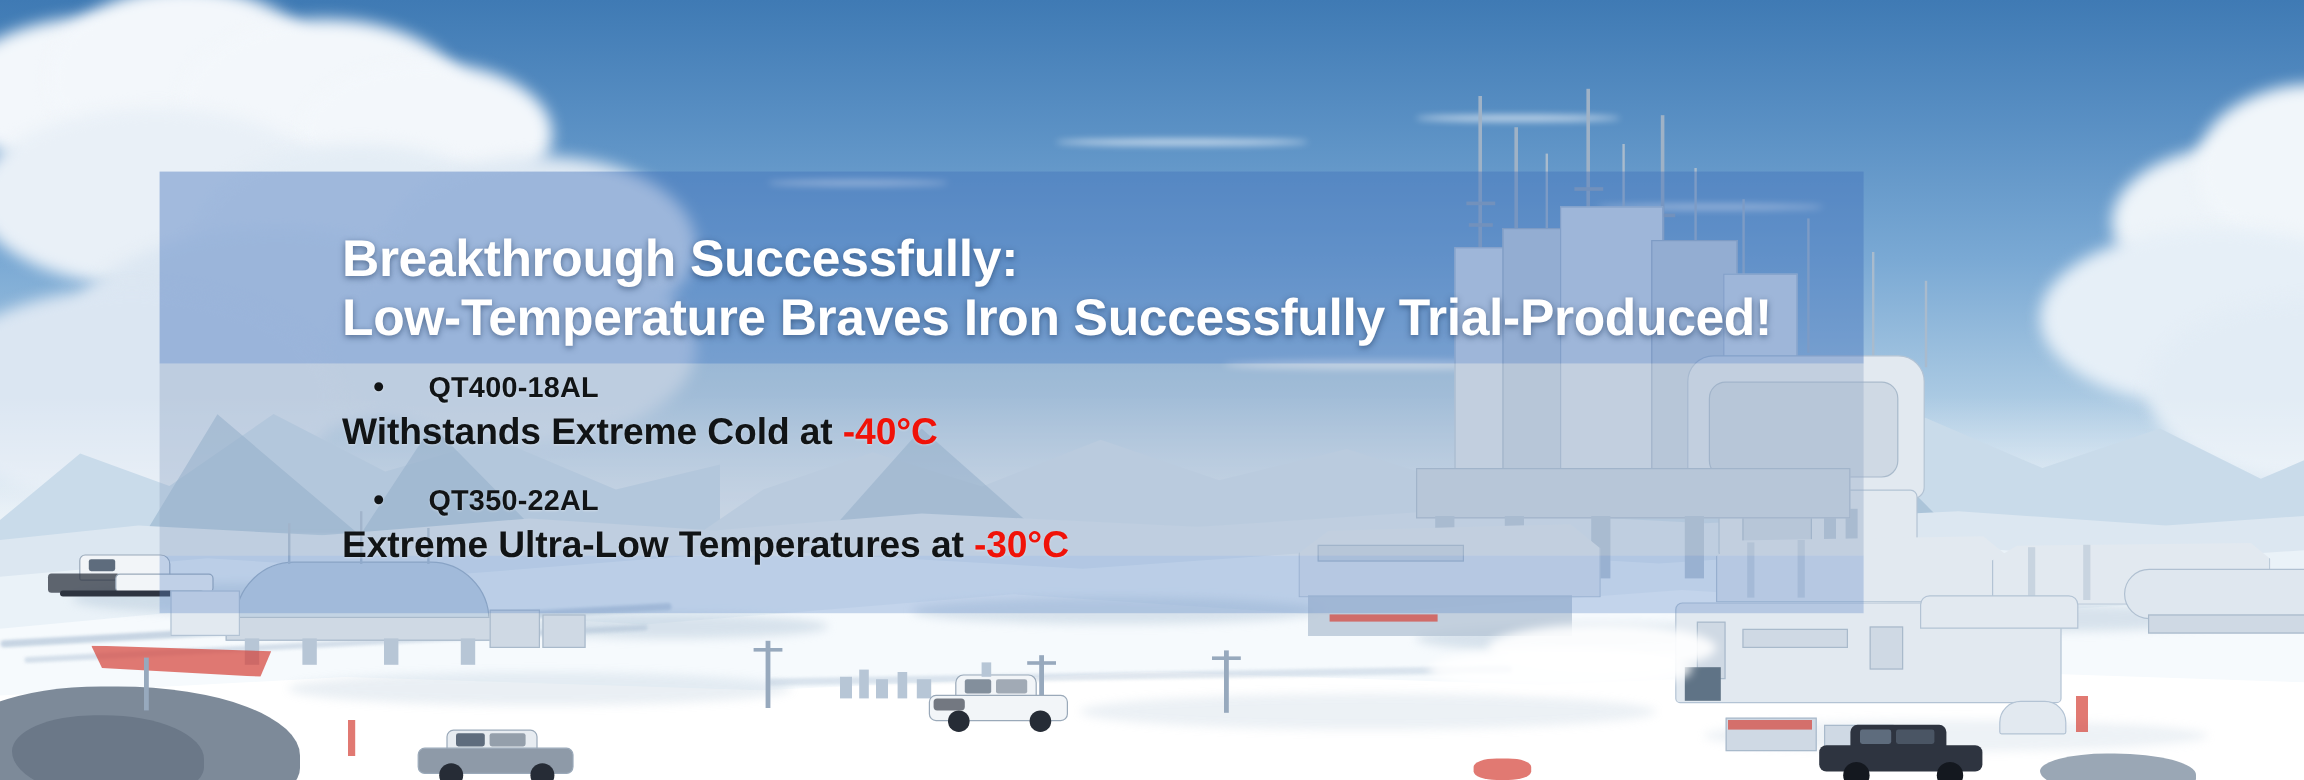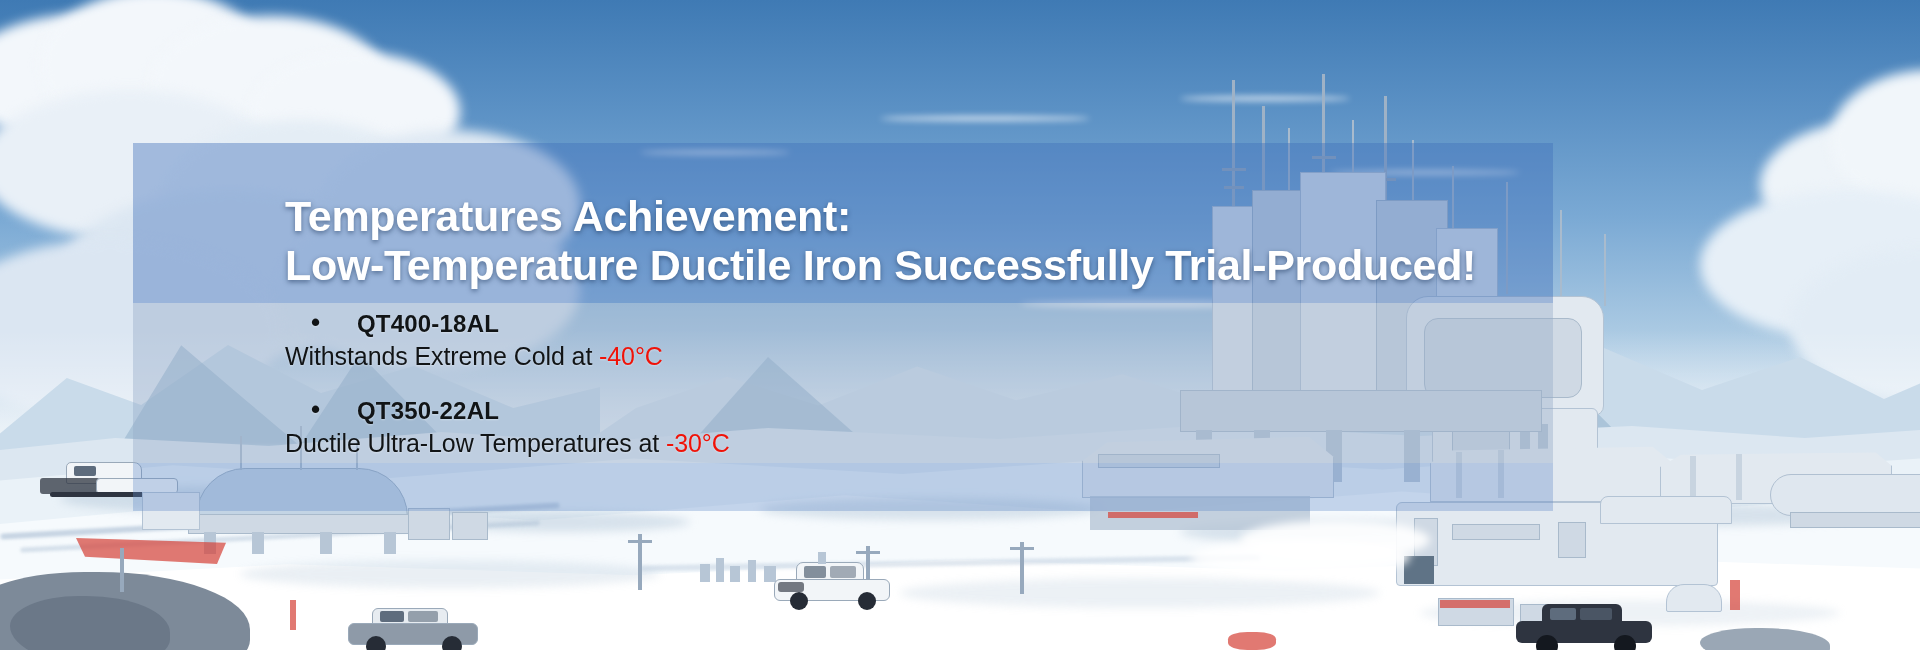--- a/index.html
+++ b/index.html
@@ -63,21 +63,21 @@
   .headline{position:absolute;left:285px;top:192px;width:1250px;
     font-size:43px;font-weight:bold;color:#ffffff;line-height:1.14;letter-spacing:-.3px;
     text-shadow:0 2px 5px rgba(22,48,84,.55);}
   .headline .l2{white-space:nowrap;}
 
   .bullets{position:absolute;left:285px;top:310px;width:1100px;color:#111416;}
   .bl-group{margin-bottom:26px;}
   .bl-code{font-size:24px;font-weight:bold;letter-spacing:.2px;padding-left:72px;
     text-shadow:0 1px 2px rgba(255,255,255,.35);position:relative;}
   .bl-code .dot{position:absolute;left:26px;top:-1px;font-size:26px;line-height:1;}
-  .bl-desc{font-size:25px;font-weight:normal;margin-top:4px;letter-spacing:-.1px;
+  .bl-desc{font-size:31px;font-weight:bold;margin-top:4px;letter-spacing:-.1px;
     text-shadow:0 1px 2px rgba(255,255,255,.35);}
   .temp{color:#f01208;}
 </style>
 </head>
 <body>
 
 <div id="stage">
 
   <div class="sky"></div>
 
@@ -297,41 +297,41 @@
   </div>
 
   <div class="rock" style="left:1700px;top:628px;width:130px;height:34px;background:#9aa7b5;"></div>
   <div class="redmark" style="left:1228px;top:632px;width:48px;height:18px;border-radius:40%;"></div>
 
   <div class="panel panel-top"></div>
   <div class="panel panel-mid"></div>
   <div class="panel panel-bot"></div>
 
   <div class="headline">
-    <div class="l1">Temperatures Achievement:</div>
-    <div class="l2">Low-Temperature Ductile Iron Successfully Trial-Produced!</div>
+    <div class="l1">Breakthrough Successfully:</div>
+    <div class="l2">Low-Temperature Braves Iron Successfully Trial-Produced!</div>
   </div>
 
   <div class="bullets">
 
     <div class="bl-group">
       <div class="bl-code">
         <span class="dot">•</span>
         <span>QT400-18AL</span>
       </div>
       <div class="bl-desc">
         <span>Withstands Extreme Cold at </span><span class="temp">-40°C</span>
       </div>
     </div>
 
     <div class="bl-group">
       <div class="bl-code">
         <span class="dot">•</span>
         <span>QT350-22AL</span>
       </div>
       <div class="bl-desc">
-        <span>Ductile Ultra-Low Temperatures at </span><span class="temp">-30°C</span>
+        <span>Extreme Ultra-Low Temperatures at </span><span class="temp">-30°C</span>
       </div>
     </div>
 
   </div>
 
 </div>
 
 </body></html>

